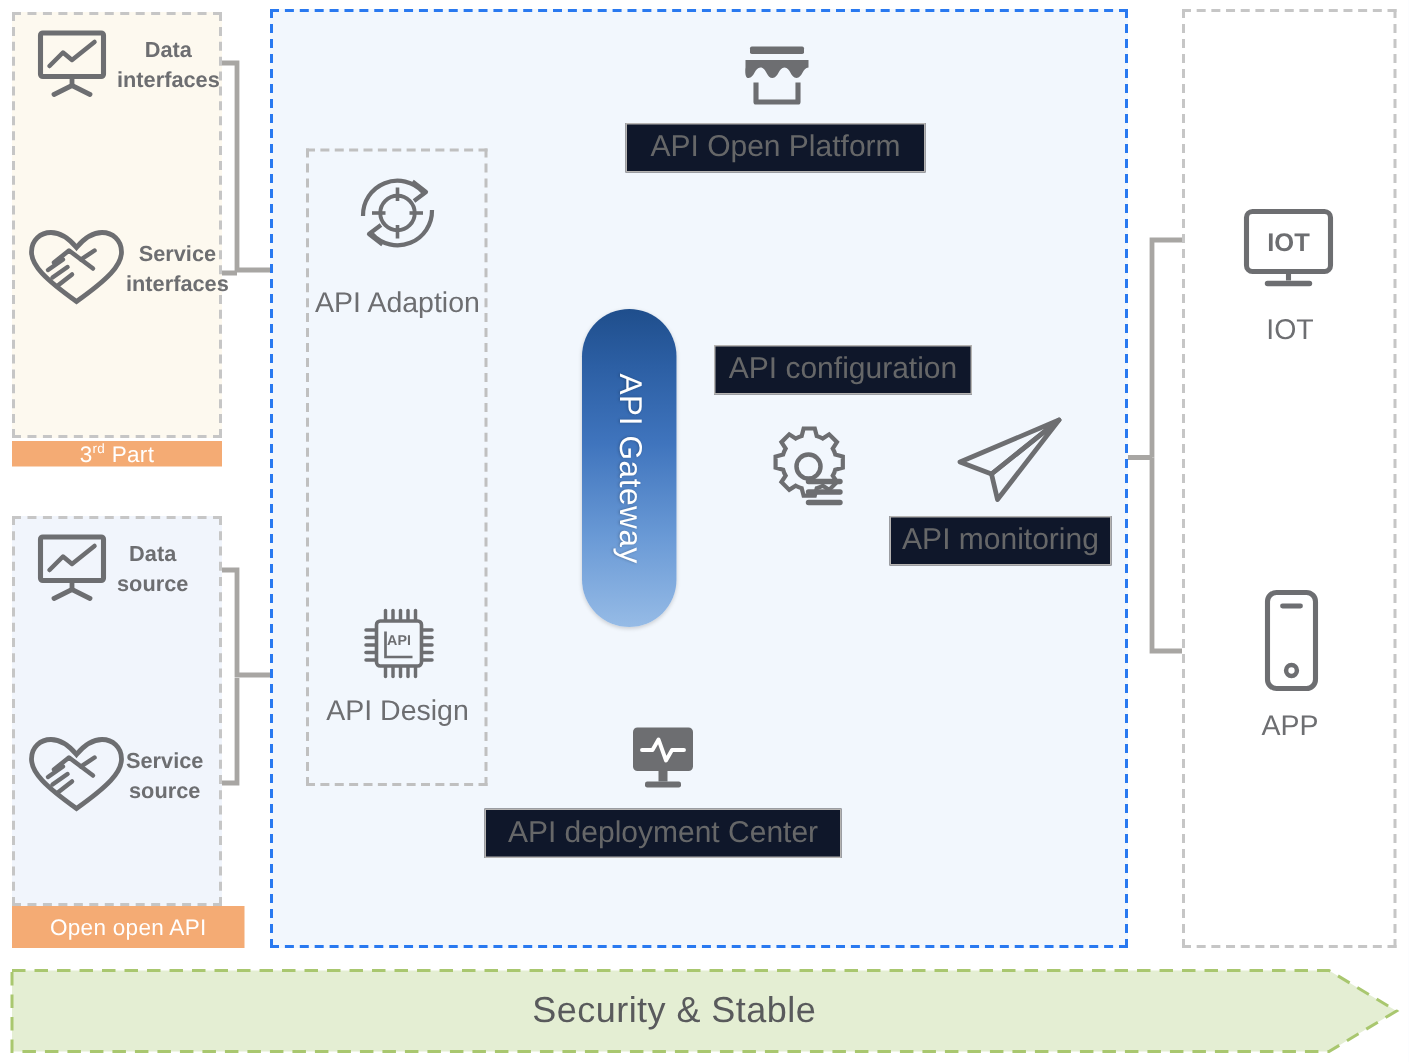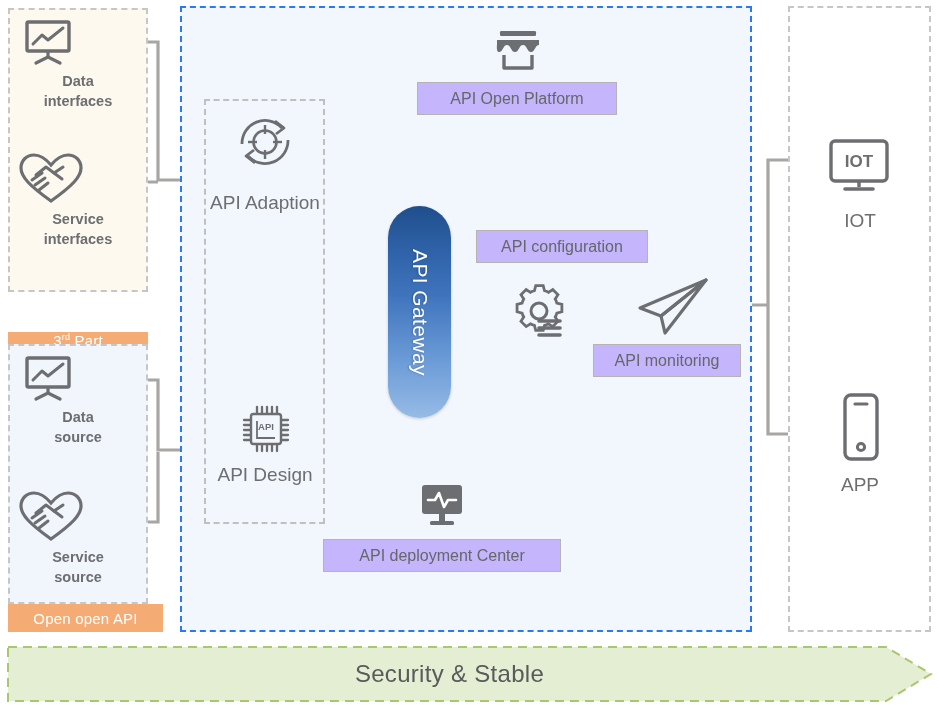--- a/index.html
+++ b/index.html
@@ -31,22 +31,22 @@
     background: #f4ab74;
     color: #ffffff;
     font-size: 15px;
     display: flex; align-items: center; justify-content: center;
     letter-spacing: .2px;
   }
   .src-band sup { font-size: 9px; vertical-align: super; }
 
   .src-item {
     position: absolute;
-    display: flex; flex-direction: column;
-    justify-content: flex-start;
+    display: flex; 
+    align-items: center; justify-content: flex-start;
   }
   .src-label {
     text-align: center;
     color: #6d6e71;
     font-size: 14.5px;
     font-weight: bold;
     line-height: 1.35;
     margin-top: 6px;
   }
 
@@ -68,24 +68,24 @@
   .out-panel {
     border: 2px dashed #c6c6c6;
     background: #ffffff;
     box-sizing: border-box;
   }
 
   
   .lbl-box {
     position: absolute;
     box-sizing: border-box;
-    background: #c4b5fd;
+    background: #0f172a;
     border: 1px solid #b6b4b2;
     color: #666768;
-    font-size: 16px;
+    font-size: 20px;
     display: flex; align-items: center; justify-content: center;
     white-space: nowrap;
   }
 
   
   .caption {
     position: absolute;
     color: #6d6e71;
     font-size: 19px;
     text-align: center;
@@ -154,21 +154,21 @@
 
       <path d="M 576 312 L 632 312" marker-end="url(#arrow)"></path>
 
       <path d="M 712 305 L 768 305"></path>
       <path d="M 768 305 L 768 160 L 818 160" marker-end="url(#arrow)"></path>
       <path d="M 768 305 L 768 434 L 818 434" marker-end="url(#arrow)"></path>
     </g>
   </svg>
 
   <div class="abs src-panel third" style="left:8px;top:8px;width:140px;height:284px;"></div>
-  <div class="src-band" style="left:8px;top:294px;width:140px;height:17px;margin-top:38px;">
+  <div class="src-band" style="left:8px;top:294px;width:140px;height:17px;">
     <span>3<sup>rd</sup>&nbsp;Part</span>
   </div>
 
   <div class="src-item" style="left:18px;top:18px;width:120px;">
     <span class="icon" style="position:relative;">
       <svg width="60" height="48" viewBox="0 0 60 48">
         <rect x="9" y="4" width="42" height="29" rx="1.5" fill="none" stroke="#6d6e71" stroke-width="3.4"></rect>
         <polyline points="15,26 24,17 30,22 45,10" fill="none" stroke="#6d6e71" stroke-width="3" stroke-linecap="round" stroke-linejoin="round"></polyline>
         <line x1="30" y1="33" x2="30" y2="39" stroke="#6d6e71" stroke-width="3.2"></line>
         <line x1="30" y1="39" x2="18" y2="45" stroke="#6d6e71" stroke-width="3.2" stroke-linecap="round"></line>

